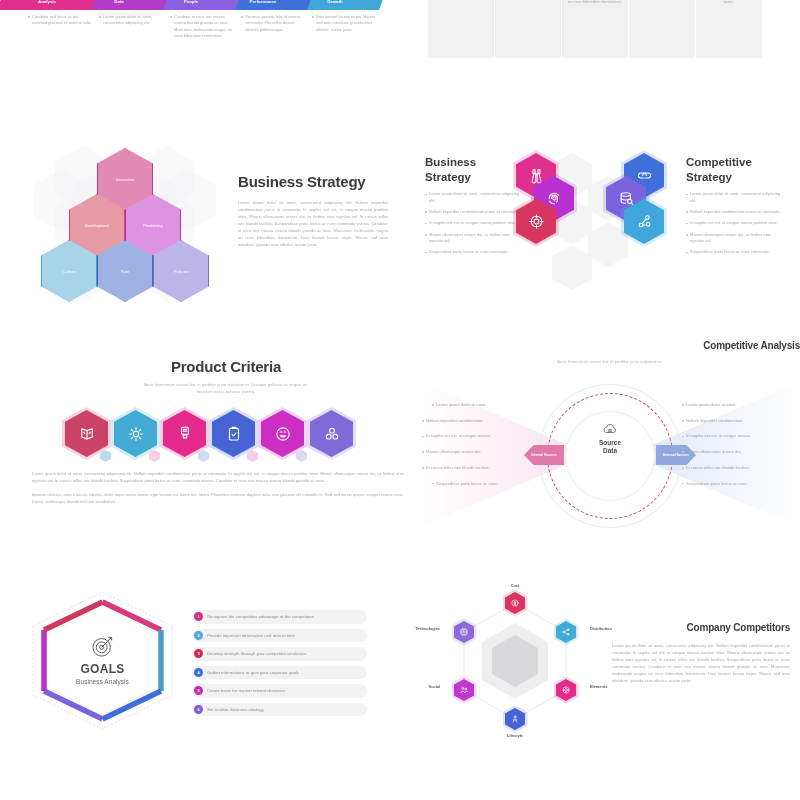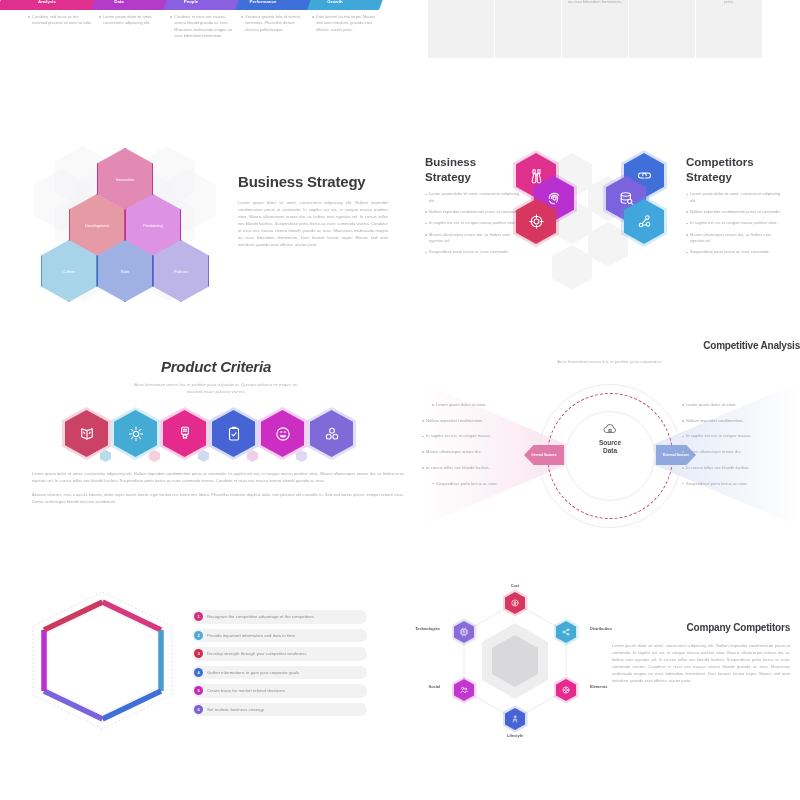--- a/index.html
+++ b/index.html
@@ -256,21 +256,21 @@
             <span class="dot"></span>
             <p>Mauris ullamcorper ornare dui, ac finibus eros egestas vel.</p>
           </div>
           <div class="li">
             <span class="dot"></span>
             <p>Suspendisse porta lectus ac nunc commodo.</p>
           </div>
         </div>
     </div>
     <div style="position:absolute; left:268px; top:0; width:100px;">
-      <h2>Competitors Strategy</h2>
+      <h2>Competitive Strategy</h2>
       <div id="dual-right-list">
           <div class="li">
             <span class="dot"></span>
             <p>Lorem ipsum dolor sit amet, consectetur adipiscing elit.</p>
           </div>
           <div class="li">
             <span class="dot"></span>
             <p>Nullam imperdiet condimentum purus at commodo.</p>
           </div>
           <div class="li">
@@ -351,21 +351,21 @@
               <circle cx="7" cy="17" r="2.5"></circle>
               <circle cx="16" cy="6.5" r="2.5"></circle>
               <circle cx="17" cy="16" r="2.5"></circle>
               <path d="M8.7 15.1l5.6-6.5M9.5 17h5"></path>
             </svg>
           </div>
         </div>
       </div>
   </div>
 
-  <div class="blk" style="left:26px; top:358px; width:380px; text-align:center;font-style:italic;">
+  <div class="blk" style="left:36px; top:358px; width:380px; text-align:center;">
     <div class="h1">Product Criteria</div>
     <p class="sub-txt" style="margin:6px auto 0; width:170px;">Auris fermentum ornare leo, in porttitor justo vulputate in. Quisque pulvinar ex neque, eu tincidunt lectus pulvinar viverra.</p>
   </div>
 
   <div class="pc-row" id="pc-root">
       <div class="pc-hex">
         <div class="pc-glow" style="background:#cc4266"></div>
         <div class="pc-main" style="background:#cc4266">
           <svg width="18" height="18" viewBox="0 0 24 24" fill="none" stroke="#fff" stroke-width="1.5" stroke-linecap="round" stroke-linejoin="round" style="color:#fff">
             <path d="M12 7.5v11"></path>
@@ -530,20 +530,31 @@
 
     <svg width="155" height="145" viewBox="0 0 155 145" style="position:absolute; left:0; top:0;" id="goals-edges">
         <line x1="77.5" y1="14" x2="136" y2="42" stroke="#d63a7e" stroke-width="5.5" stroke-linecap="butt"></line>
         <line x1="136" y1="42" x2="136" y2="103" stroke="#4a9ccc" stroke-width="5.5" stroke-linecap="butt"></line>
         <line x1="136" y1="103" x2="77.5" y2="131" stroke="#3f6fd8" stroke-width="5.5" stroke-linecap="butt"></line>
         <line x1="77.5" y1="131" x2="19" y2="103" stroke="#7a63dd" stroke-width="5.5" stroke-linecap="butt"></line>
         <line x1="19" y1="103" x2="19" y2="42" stroke="#b930d0" stroke-width="5.5" stroke-linecap="butt"></line>
         <line x1="19" y1="42" x2="77.5" y2="14" stroke="#cc3a5f" stroke-width="5.5" stroke-linecap="butt"></line>
       </svg>
 
+    <div style="position:absolute; left:0; top:46px; width:155px; text-align:center;">
+      <svg width="25" height="25" viewBox="0 0 30 30" fill="none" stroke="#58595b" stroke-width="1.15" style="margin:0 auto;">
+        <circle cx="14" cy="16" r="10.5"></circle>
+        <circle cx="14" cy="16" r="6.5"></circle>
+        <circle cx="14" cy="16" r="2.4"></circle>
+        <path d="M14 16 L26 4"></path>
+        <path d="M22 4h4v4"></path>
+      </svg>
+      <div style="font-size:12px; font-weight:bold; color:#4a4a50; margin-top:3px; letter-spacing:.3px;">GOALS</div>
+      <div style="font-size:6.6px; color:#6b6b70; margin-top:1.5px;">Business Analysis</div>
+    </div>
   </div>
 
   <div class="goal-list" id="goal-list-root">
       <div class="goal-item">
         <span class="gnum" style="background:#d6317f">1</span>
         <span class="txt">Recognize the competitive advantage of the competitors</span>
       </div>
       <div class="goal-item">
         <span class="gnum" style="background:#52a9da">2</span>
         <span class="txt">Provide important information and data in time</span>

